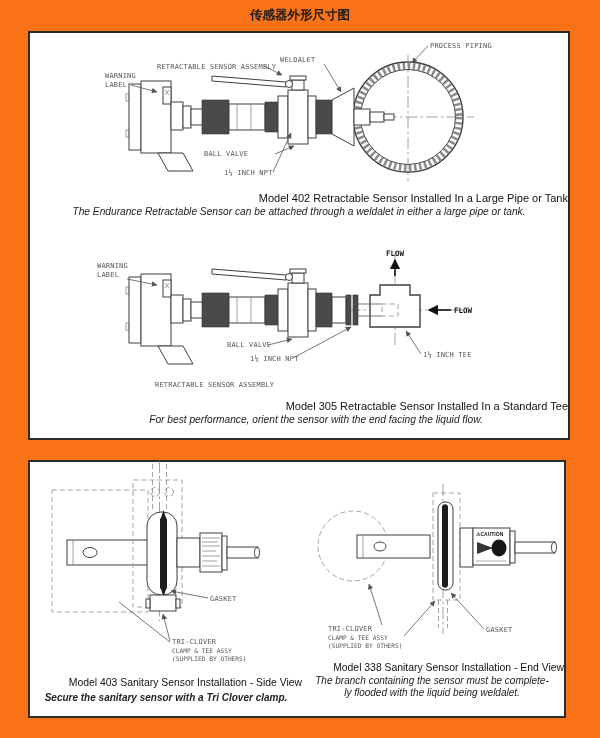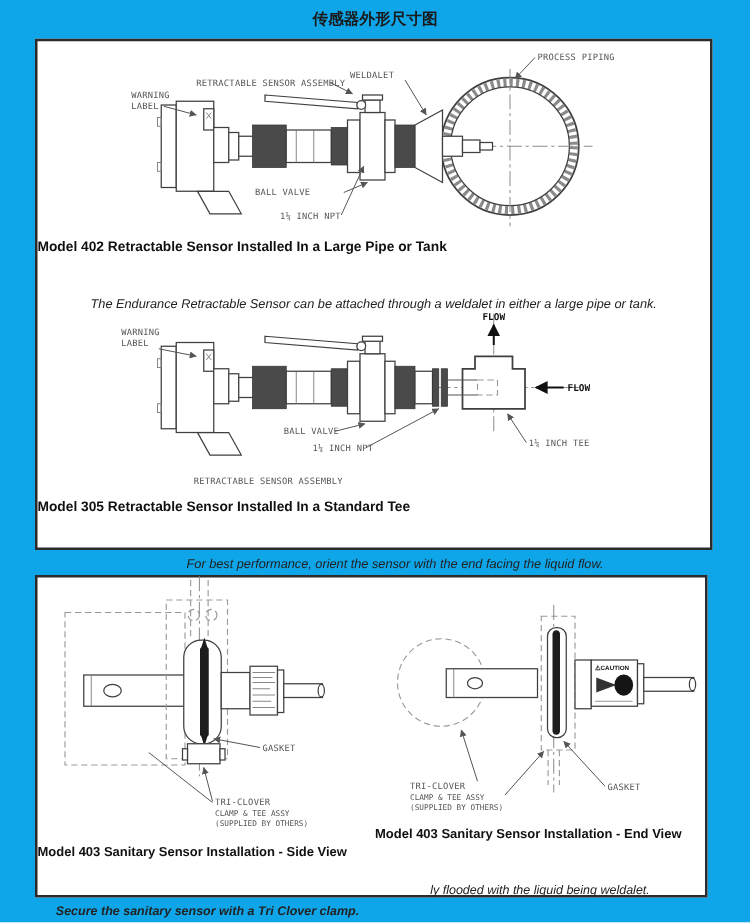--- a/index.html
+++ b/index.html
@@ -1,29 +1,29 @@
 <!DOCTYPE html>
 <html><head>
 <meta charset="utf-8">
 <style>
   html,body{margin:0;padding:0;background:#ffffff;}
-  .page{position:relative;width:600px;height:738px;background:#0ea5e9;overflow:hidden;
+  .page{position:relative;width:600px;height:738px;background:#f97316;overflow:hidden;
         font-family:"Liberation Sans",sans-serif;}
   .page-title{position:absolute;top:7px;left:0;width:600px;text-align:center;
         font-family:"DejaVu Sans",sans-serif;font-weight:bold;font-size:12.5px;color:#1a1a1a;}
   .figure-box{position:absolute;border:2px solid #2b2b2b;background:#fff;}
   .box1{left:28px;top:31px;width:538px;height:405px;}
   .box2{left:28px;top:460px;width:534px;height:254px;}
   svg.diag{position:absolute;overflow:visible;}
   .d1{left:30px;top:38px;}
   .d2{left:30px;top:245px;}
   .d3{left:28px;top:461px;}
   .d4{left:300px;top:478px;}
-  .caption{position:absolute;text-align:left;font-weight:bold;color:#111;}
-  .subcaption{position:absolute;text-align:center;font-style:italic;color:#222;margin-top:32px;}
+  .caption{position:absolute;text-align:right;font-weight:normal;color:#111;}
+  .subcaption{position:absolute;text-align:center;font-style:italic;color:#222;}
   .cap1{left:30px;top:192px;width:538px;font-size:11px;}
   .sub1{left:30px;top:206px;width:538px;font-size:10.2px;}
   .cap2{left:30px;top:400px;width:538px;font-size:11px;}
   .sub2{left:30px;top:414px;width:572px;font-size:10.2px;}
   .cap3{left:30px;top:677px;width:272px;font-size:10.4px;}
   .sub3{left:30px;top:692px;width:272px;font-size:10px;font-weight:bold;}
   .cap4{left:300px;top:662px;width:264px;font-size:10.4px;}
   .sub4{left:300px;top:675px;width:264px;font-size:10px;line-height:11.5px;}
   
   .p  {fill:#ffffff;stroke:#3f3f3f;stroke-width:1;}
@@ -273,18 +273,19 @@
     <polyline class="ld" points="82,147 69,106" marker-end="url(#a4)"></polyline>
     <polyline class="ld" points="104,158 135,123" marker-end="url(#a4)"></polyline>
     <polyline class="ld" points="184,151 151,115" marker-end="url(#a4)"></polyline>
 
     <text class="cad" x="28" y="153">TRI-CLOVER</text>
     <text class="cad-sm" x="28" y="162">CLAMP &amp; TEE ASSY</text>
     <text class="cad-sm" x="28" y="170">(SUPPLIED BY OTHERS)</text>
     <text class="cad" x="186" y="154">GASKET</text>
   </svg>
 
-  <div class="caption cap4">Model 403 Sanitary Sensor Installation - End View</div>
+  <div class="caption cap4">Model 338 Sanitary Sensor Installation - End View</div>
   <div class="subcaption sub4">
+    <div>The branch containing the sensor must be complete-</div>
     <div>ly flooded with the liquid being weldalet.</div>
   </div>
 
 </div>
 
 </body></html>

